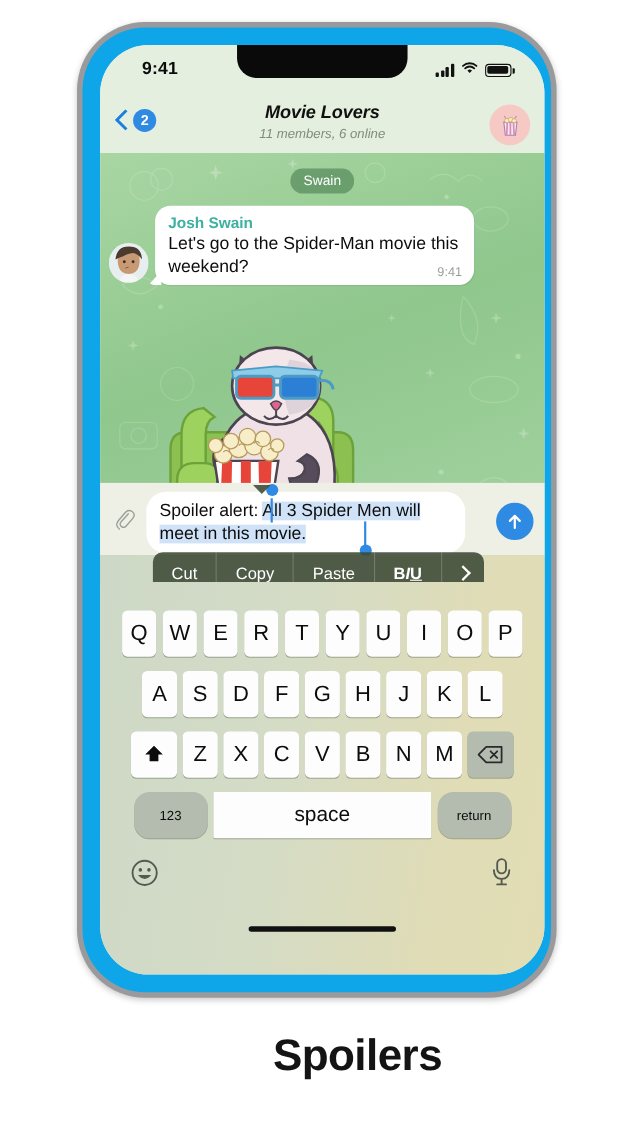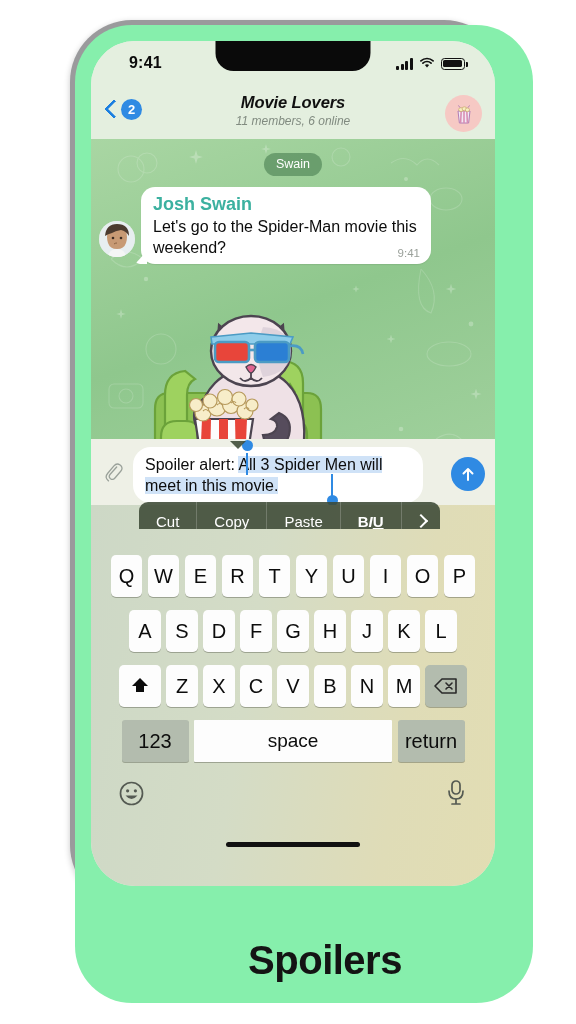--- a/index.html
+++ b/index.html
@@ -15,24 +15,23 @@
     position: absolute;
     left: 70px; top: 20px;
     width: 436px; height: 887px;
     border-radius: 62px;
     background: #9a9a9c;
     box-shadow: 0 2px 6px rgba(0,0,0,0.22);
   }
   #phone-bezel {
     position: absolute;
     left: 5px; top: 5px;
-    width: 426px; height: 978px;
+    width: 426px; height: 877px;
     border-radius: 57px;
-    background: #86efac;
-    padding-left: 32px;
+    background: #0ea5e9;
   }
   #phone-screen {
     position: absolute;
     left: 16px; top: 16px;
     width: 404px; height: 845px;
     border-radius: 44px;
     overflow: hidden;
     background: #e9f2e4;
   }
 
@@ -160,21 +159,21 @@
   }
   #message-bubble::after {
     content:''; position:absolute;
     left: -6px; bottom: 0px;
     width: 12px; height: 13px;
     background: #fff;
     clip-path: polygon(100% 0, 100% 100%, 0 100%);
     border-bottom-left-radius: 5px;
   }
   #sender-name {
-    font-size: 18px; font-weight: bold; color: #3cb1a0;
+    font-size: 14px; font-weight: bold; color: #3cb1a0;
     margin-bottom: 1px;
   }
   #message-text {
     font-size: 16px; color: #0c0c0c; line-height: 21px;
     padding-right: 2px;
   }
   #message-time {
     position: absolute; right: 11px; bottom: 5px;
     font-size: 11.5px; color: #9aa09a;
   }
@@ -300,23 +299,23 @@
     cursor: pointer; user-select:none;
   }
   .key-shift, .key-back {
     width: 42px;
     background: #fdfdfd;
   }
   .key-back { background: #b3bcae; }
   .key-num, .key-ret {
     width: 67px; height: 42px;
     background: #b3bcae;
-    border-radius: 3px;
+    border-radius: 14px;
     display:flex; align-items:center; justify-content:center;
-    font-size: 20px; color:#0c0c0c;
+    font-size: 12px; color:#0c0c0c;
     box-shadow: 0 1px 0 rgba(90,95,80,0.45);
     cursor:pointer;
   }
   .key-space {
     width: 198px; height: 42px;
     background: #fdfdfd; border-radius: 1px;
     display:flex; align-items:center; justify-content:center;
     font-size: 19px; color:#0c0c0c;
     box-shadow: 0 1px 0 rgba(90,95,80,0.45);
     cursor:pointer;

